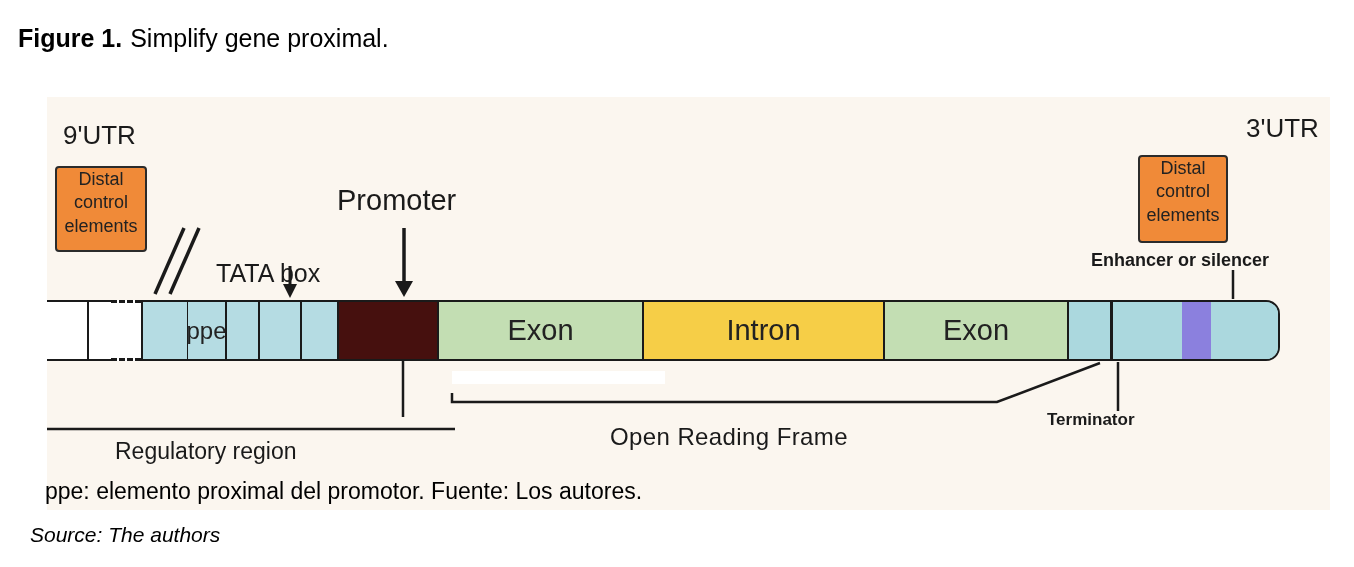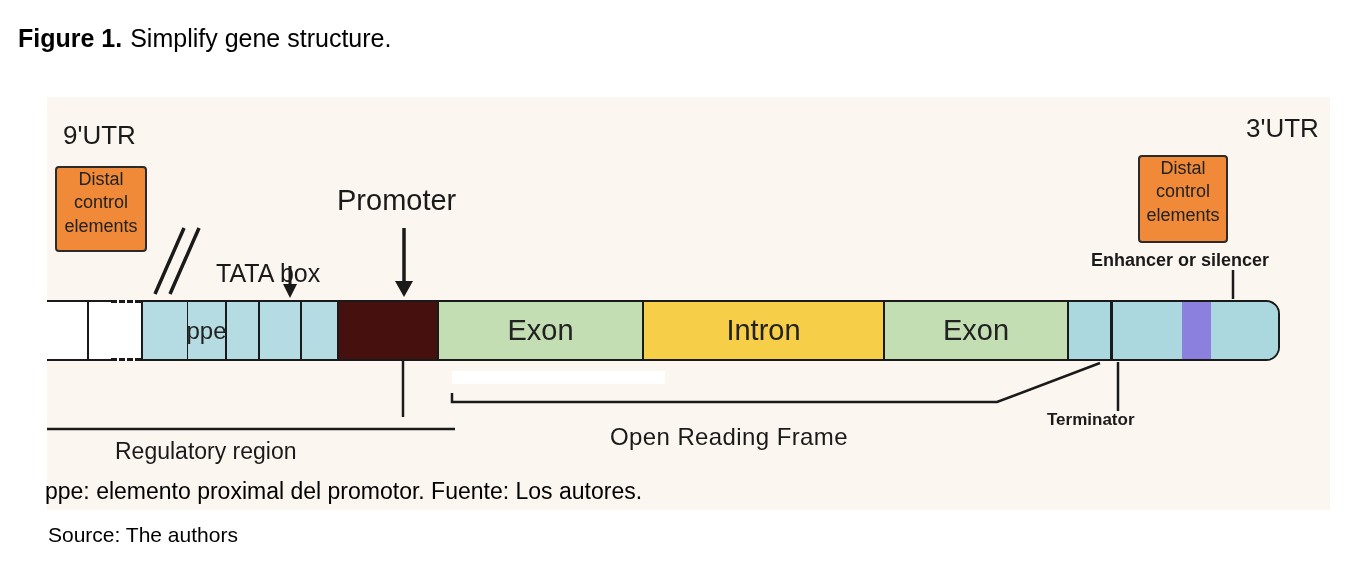--- a/index.html
+++ b/index.html
@@ -52,29 +52,29 @@
   .bl2 { border-left: 2px solid #1a1a1a; align-items: center; }
   .bl3 { border-left: 3px solid #1a1a1a; }
   .seg-label { font-size: 29px; color: #222; }
   .ppe-label { font-size: 24px; color: #222; }
 
   .whiteout { position: absolute; left: 452px; top: 371px; width: 213px; height: 13px; background: #ffffff; }
 
   .overlay { position: absolute; left: 0; top: 0; width: 1354px; height: 567px; pointer-events: none; }
 
   .caption-es { position: absolute; left: 45px; top: 478px; font-size: 23px; color: #000; white-space: nowrap; }
-  .source { position: absolute; left: 48px; top: 523px; font-size: 21px; color: #000; white-space: nowrap; }
+  .source { position: absolute; left: 30px; top: 523px; font-size: 21px; color: #000; white-space: nowrap; font-style: italic; }
 </style>
 </head>
 <body>
 
 <div class="page">
 
   <div class="title">
-    <span class="bold">Figure 1.</span><span class="rest">Simplify gene structure.</span>
+    <span class="bold">Figure 1.</span><span class="rest">Simplify gene proximal.</span>
   </div>
 
   <div class="panel"></div>
 
   <div class="lbl utr5">9'UTR</div>
   <div class="lbl utr3">3'UTR</div>
 
   <div class="distal-box distal-left">
     <div class="inner">Distal control elements</div>
   </div>

